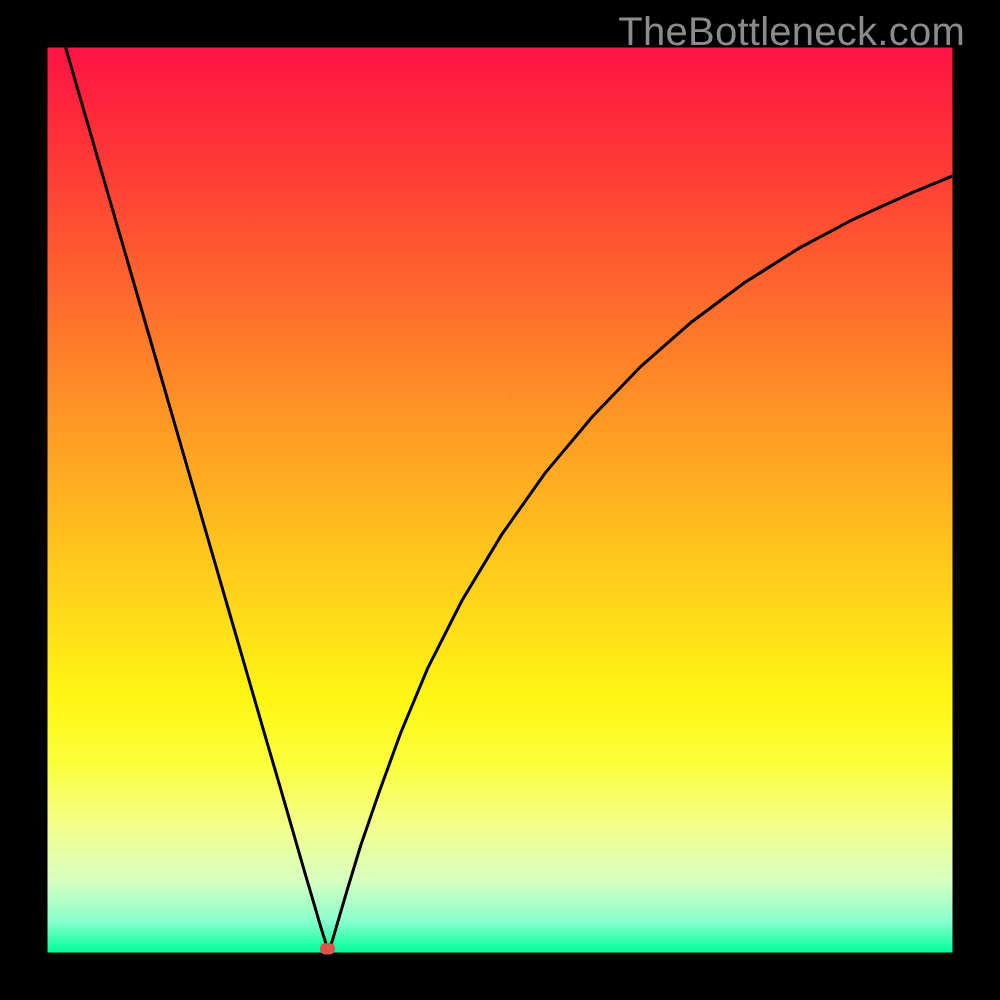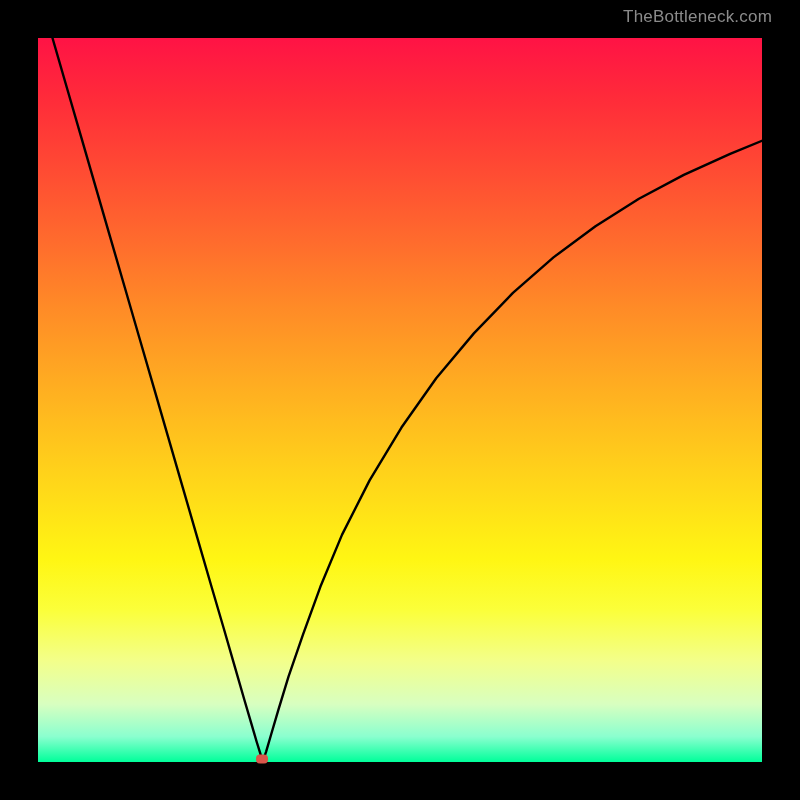--- a/index.html
+++ b/index.html
@@ -45,21 +45,21 @@
     left: 0;
     top: 0;
     width: 100%;
     height: 100%;
   }
   .watermark {
     position: absolute;
     top: 7px;
     right: 28px;
     color: #8b8b8b;
-    font-size: 17px;
+    font-size: 32px;
     font-weight: 500;
     letter-spacing: 0.2px;
     white-space: nowrap;
   }
   .marker {
     position: absolute;
     width: 12px;
     height: 9px;
     background: #d9564a;
     border-radius: 4px;

